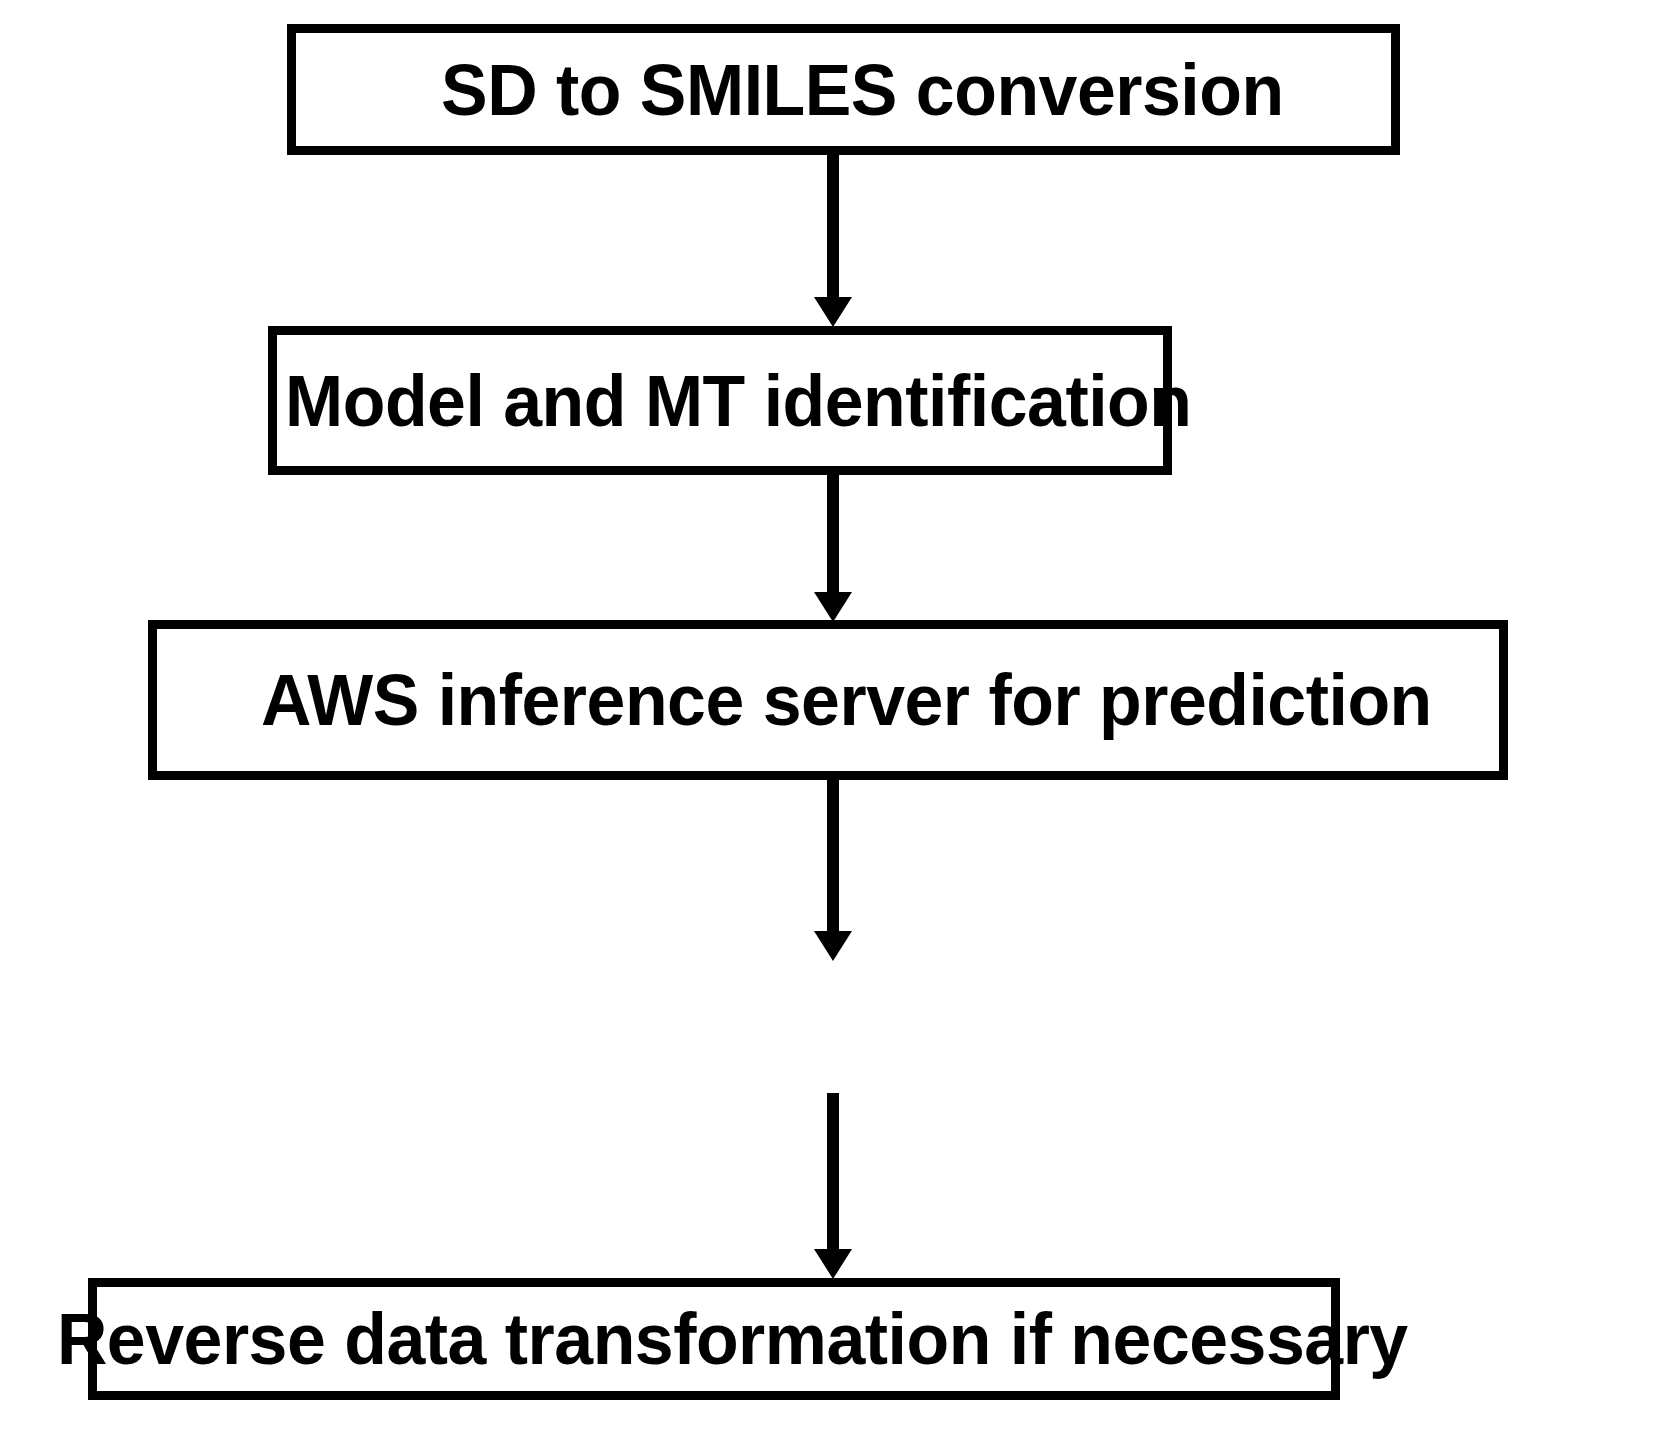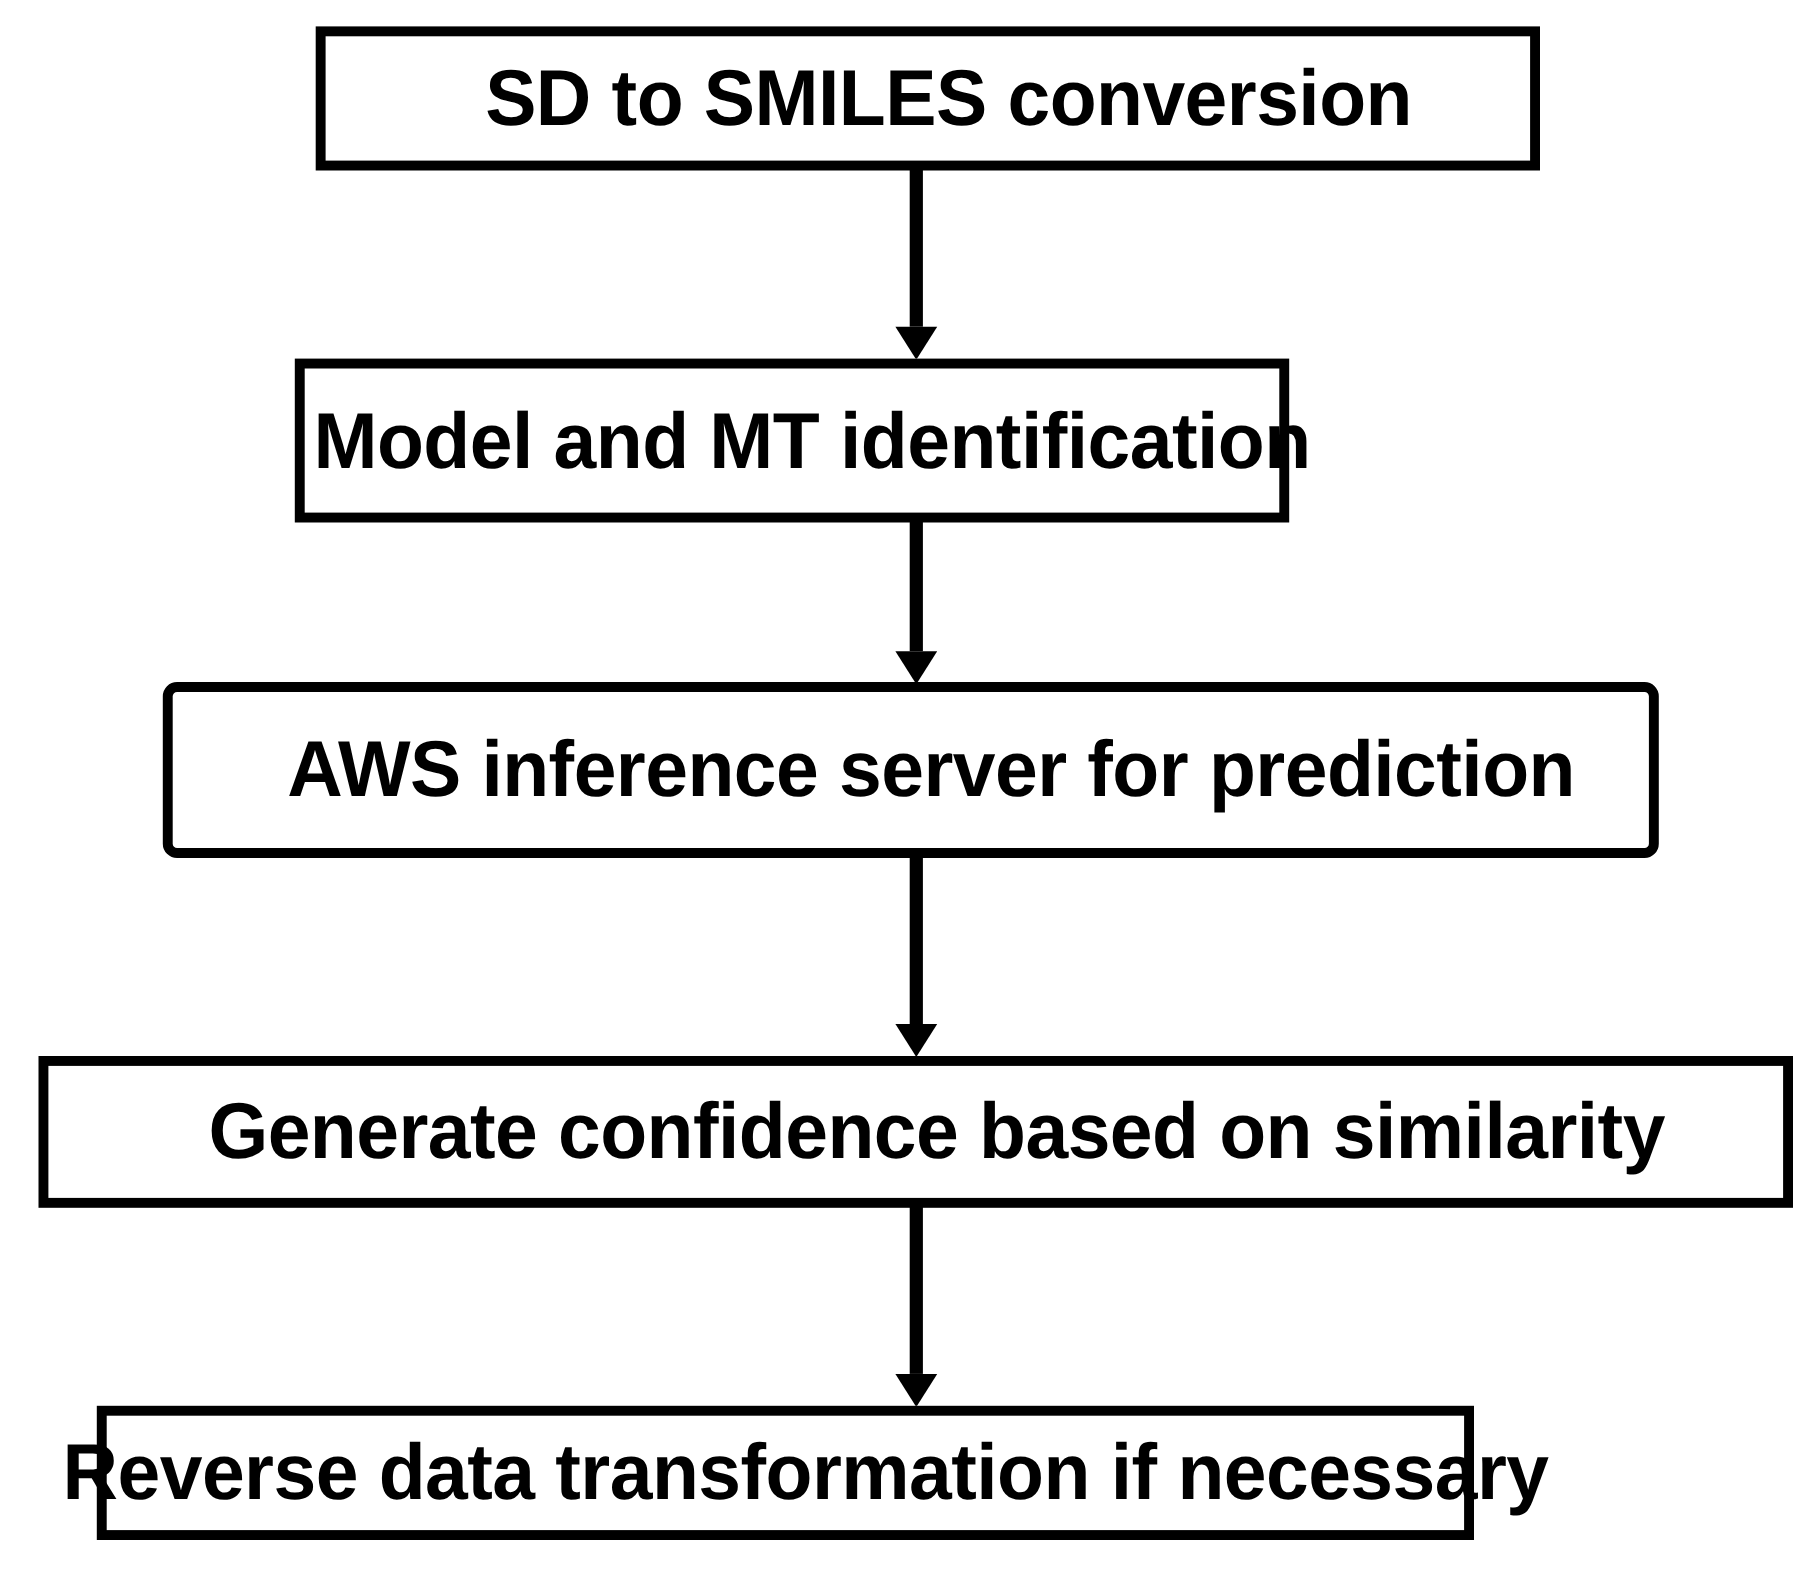--- a/index.html
+++ b/index.html
@@ -30,21 +30,21 @@
     font-weight: bold;
     color: #000000;
     white-space: nowrap;
     line-height: 1;
     letter-spacing: -0.5px;
     transform: scaleX(0.97);
   }
   
   #node-0 { left: 287px;  top: 24px;   width: 1113px; height: 131px; }
   #node-1 { left: 268px;  top: 326px;  width: 904px; height: 149px; }
-  #node-2 { left: 148px;  top: 620px;  width: 1360px; height: 160px; border-radius: 13px; }
+  #node-2 { left: 148px;  top: 620px;  width: 1360px; height: 160px; }
   #node-3 { left: 35px;   top: 960px;  width: 1595px; height: 138px; }
   #node-4 { left: 56px;   top: 1278px; width: 1252px; height: 122px; margin-left: 32px; }
 
   #node-0 .node-label { font-size: 72px; }
   #node-1 .node-label { font-size: 72px; }
   #node-2 .node-label { font-size: 72px; }
   #node-3 .node-label { font-size: 72px; }
   #node-4 .node-label { font-size: 72px; }
 
   .connector {
@@ -110,23 +110,20 @@
 
   <div class="node" id="node-2">
     <span class="node-label">AWS inference server for prediction</span>
   </div>
 
   <div class="connector" id="conn-2">
     <div class="shaft"></div>
     <div class="head"></div>
   </div>
 
-  <div class="node" id="node-3">
-    <span class="node-label">Generate confidence based on similarity</span>
-  </div>
 
   <div class="connector" id="conn-3">
     <div class="shaft"></div>
     <div class="head"></div>
   </div>
 
   <div class="node" id="node-4">
     <span class="node-label">Reverse data transformation if necessary</span>
   </div>
 

